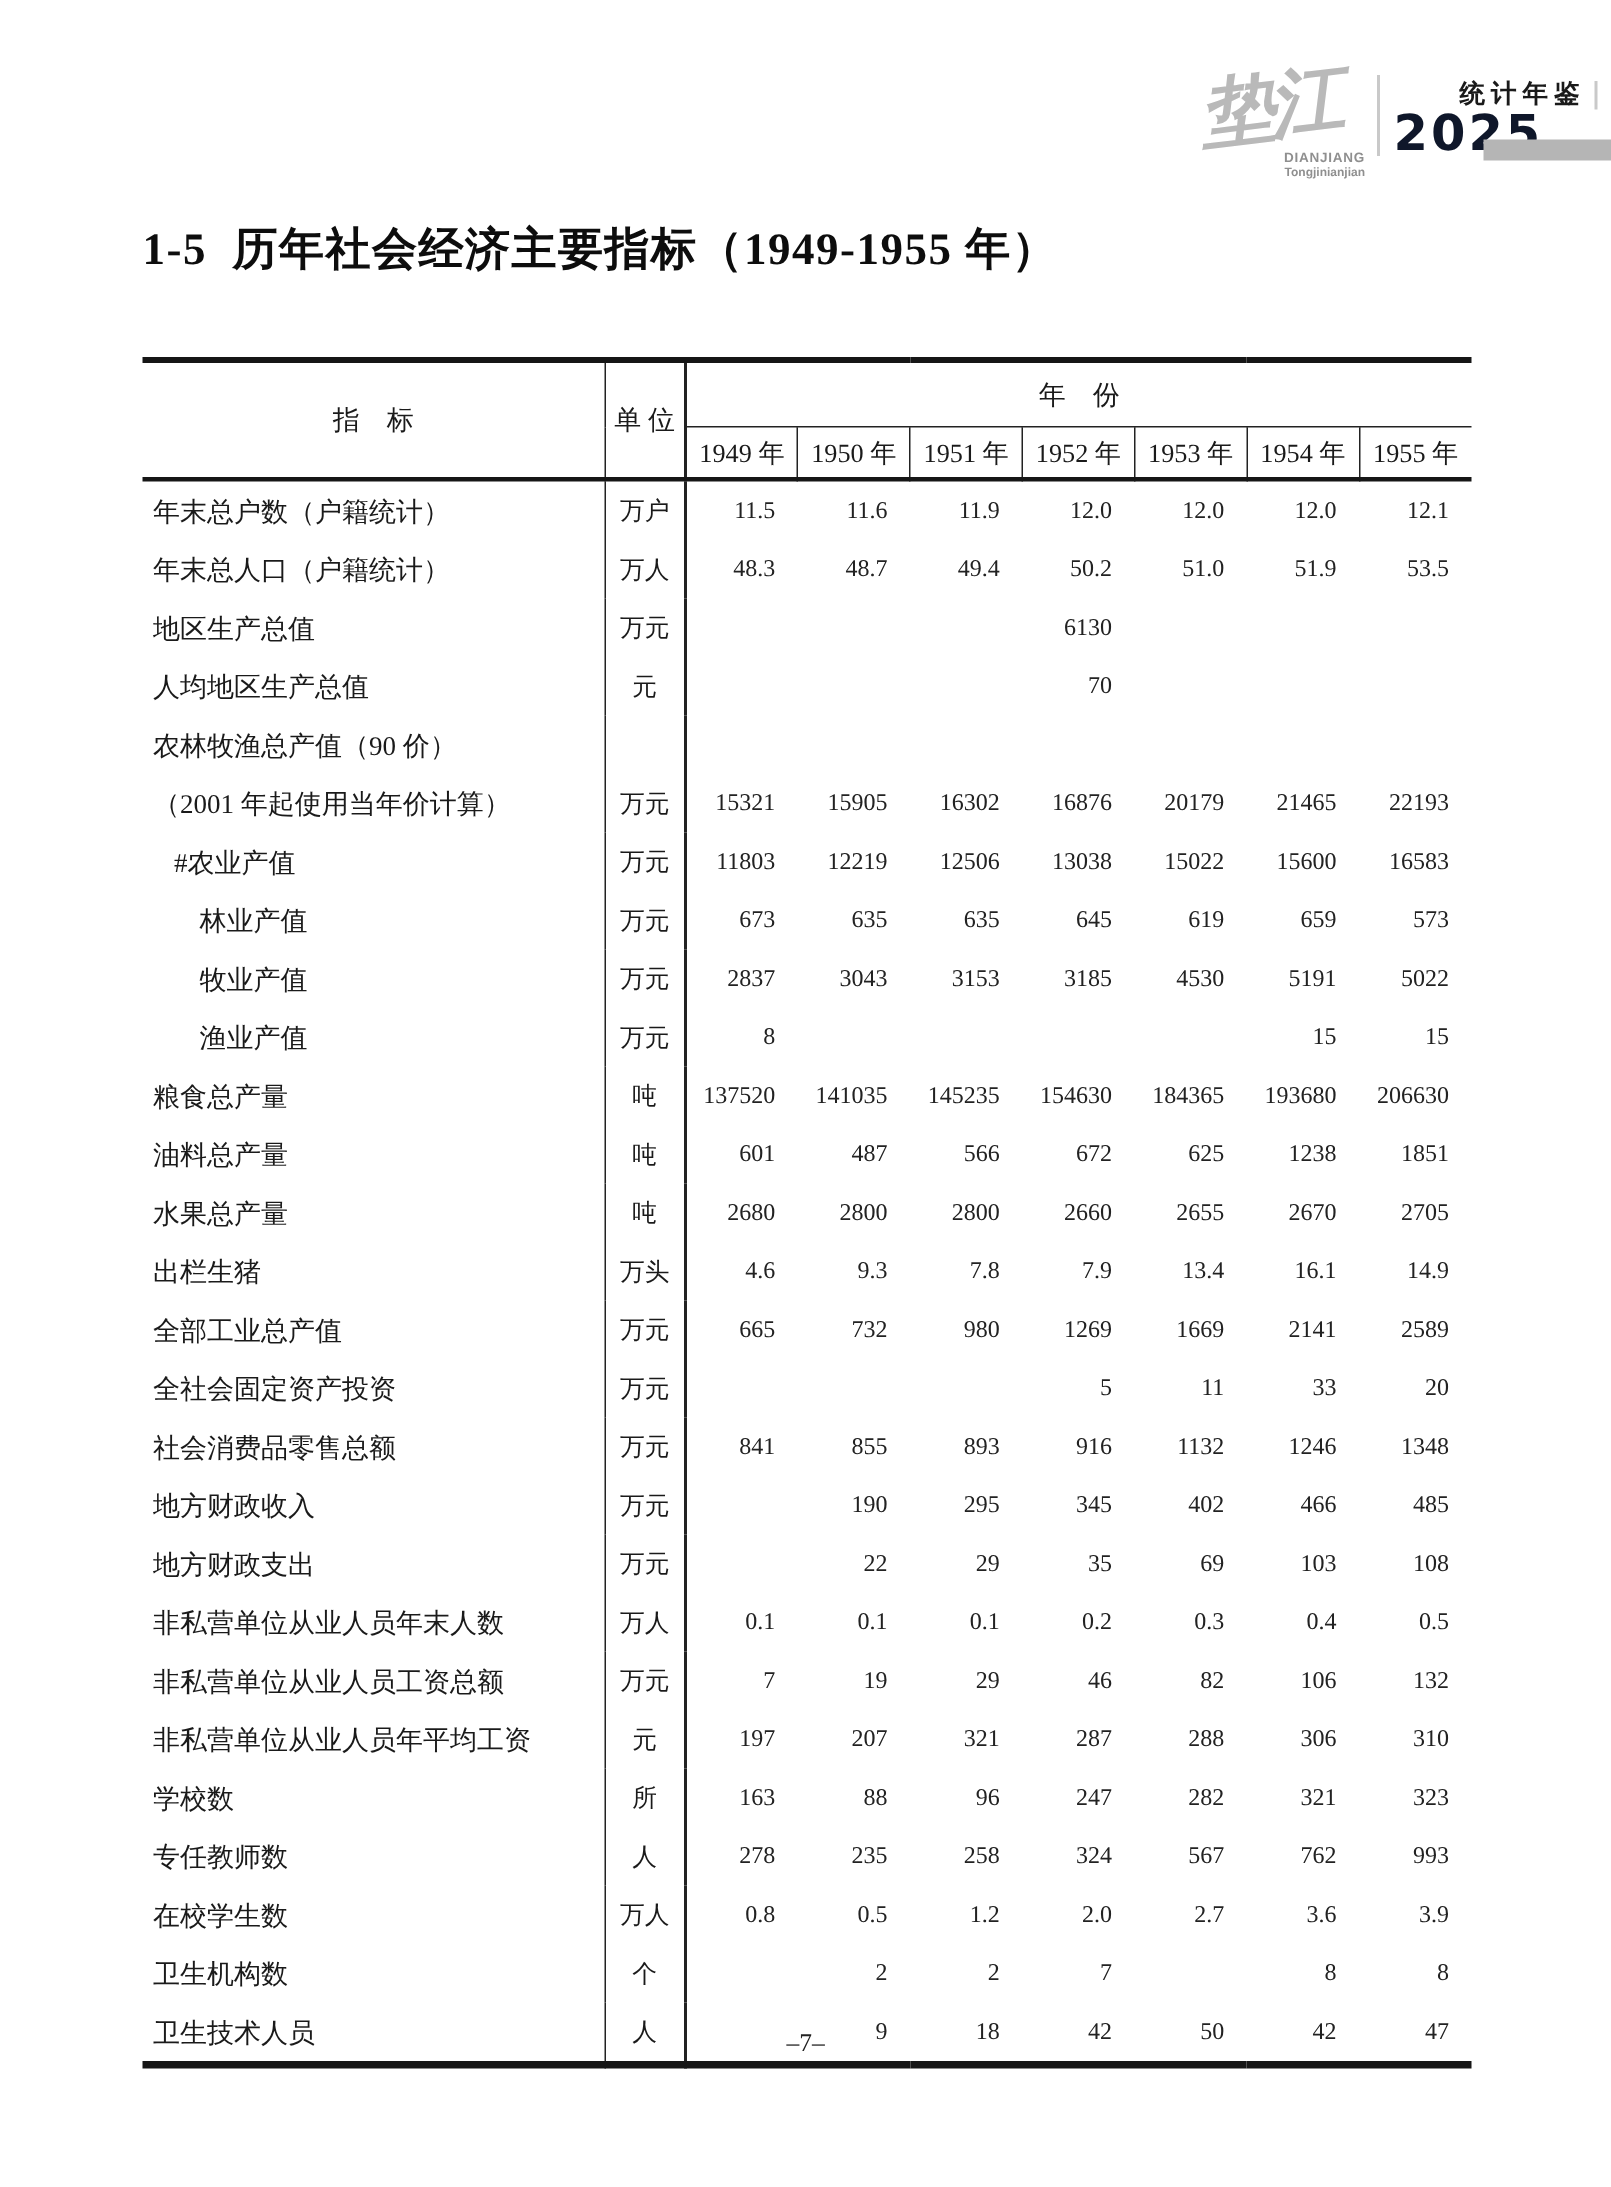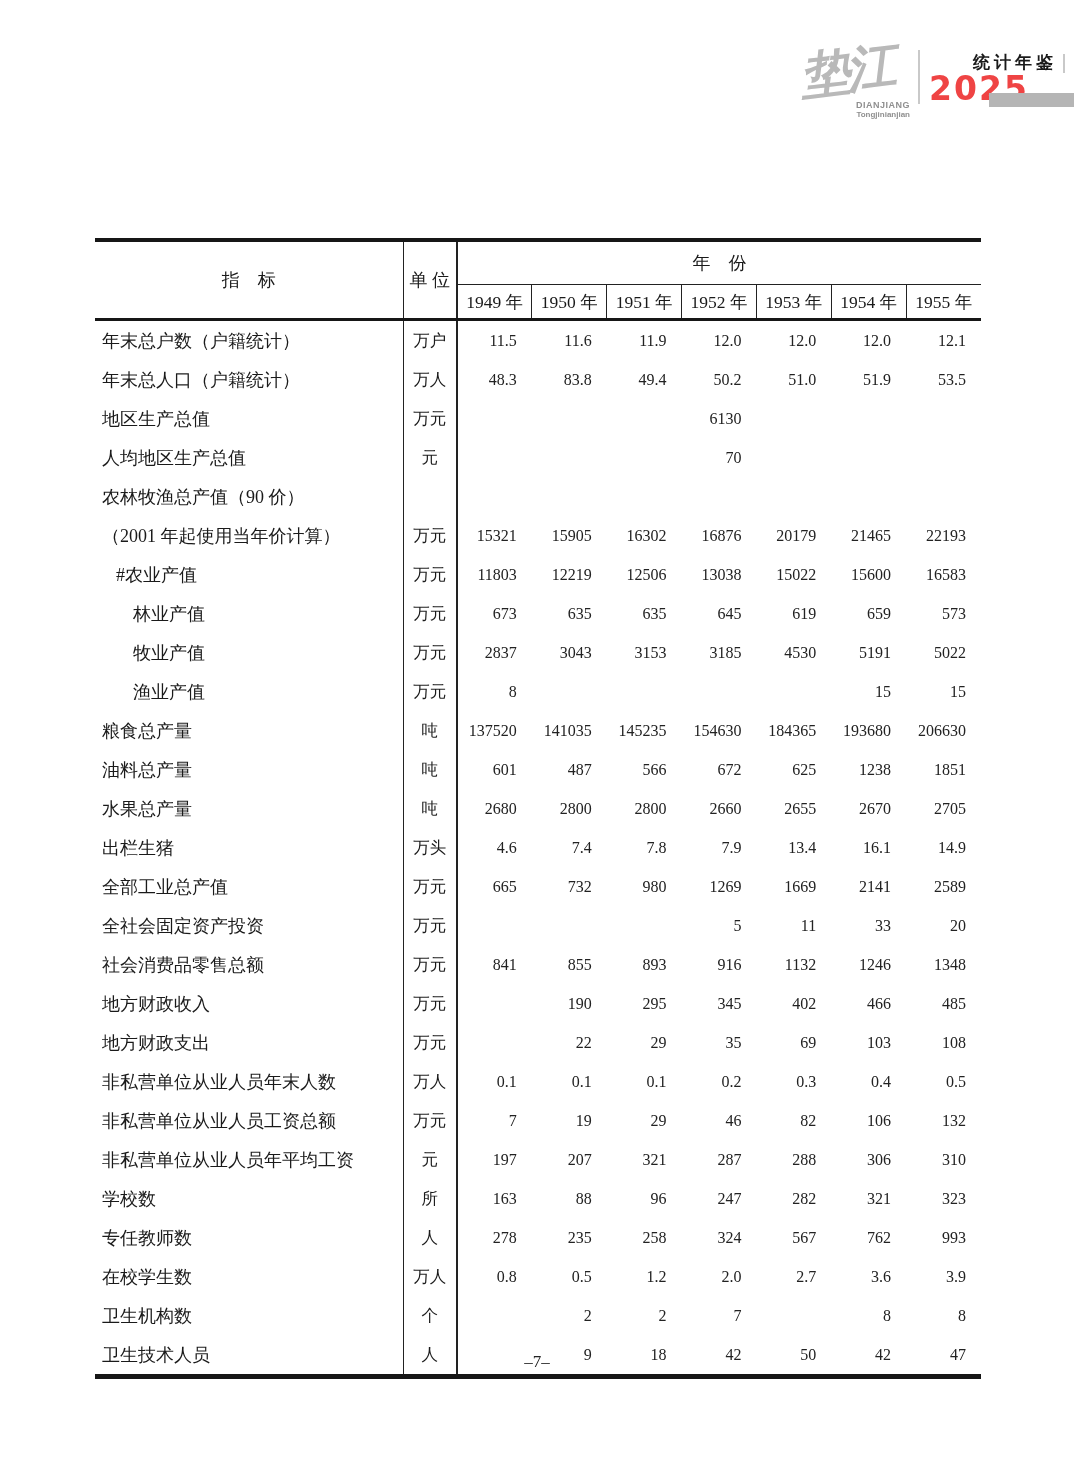--- a/index.html
+++ b/index.html
@@ -12,21 +12,21 @@
   .callig{position:absolute;top:-4px;left:4px;font-size:50px;font-weight:bold;font-style:italic;
           color:#b9b9b9;letter-spacing:-4px;transform:rotate(-7deg);line-height:1;white-space:nowrap;}
   .brand-en{position:absolute;right:-2px;bottom:-4px;text-align:right;color:#8f8f8f;
             font-family:Liberation Sans, sans-serif;line-height:1.1;}
   .brand-en .en1{font-size:9px;font-weight:bold;letter-spacing:.5px;}
   .brand-en .en2{font-size:8px;font-weight:bold;}
   .brand-right{margin-left:10px;border-left:2px solid #c9c9c9;padding-left:9px;padding-top:4px;}
   .yb-label{font-family:"Liberation Sans","DejaVu Sans",sans-serif;font-size:17px;font-weight:bold;
             letter-spacing:4px;color:#1a1a1a;border-right:2px solid #c9c9c9;padding-right:6px;line-height:1.1;margin-left:44px;}
   .yb-year{font-family:"DejaVu Sans","Liberation Sans",sans-serif;font-size:33px;font-weight:900;
-           letter-spacing:2px;line-height:.95;color:#ef4444;}
+           letter-spacing:2px;line-height:.95;color:#0f172a;}
   .brand-bar{position:absolute;top:93px;left:989px;width:85px;height:14px;background:#b5b5b5;}
 
   
   h1.title{position:absolute;top:146px;left:95px;margin:0;font-size:30px;font-weight:bold;
            letter-spacing:1px;white-space:pre;color:#0d0d0d;}
 
   
   table.stats{position:absolute;top:238px;left:95px;width:886px;border-collapse:collapse;
               table-layout:fixed;border-top:4px solid #161616;border-bottom:5px solid #161616;}
   table.stats th{font-weight:normal;}
@@ -60,20 +60,21 @@
         <div class="en2">Tongjinianjian</div>
       </div>
     </div>
     <div class="brand-right">
       <div class="yb-label">统计年鉴</div>
       <div class="yb-year">2025</div>
     </div>
   </div>
   <div class="brand-bar"></div>
 
+  <h1 class="title">1-5  历年社会经济主要指标（1949-1955 年）</h1>
 
   <table class="stats">
     <colgroup>
       <col style="width:308px">
         <col style="width:54px">
       <col style="width:74.85px">
         <col style="width:74.85px">
         <col style="width:74.85px">
       <col style="width:74.85px">
         <col style="width:74.85px">
@@ -105,21 +106,21 @@
           <td class="val">11.9</td>
           <td class="val">12.0</td>
           <td class="val">12.0</td>
           <td class="val">12.0</td>
           <td class="val">12.1</td>
         </tr>
         <tr>
           <td class="ind indent-0">年末总人口（户籍统计）</td>
           <td class="unit">万人</td>
           <td class="val">48.3</td>
-          <td class="val">83.8</td>
+          <td class="val">48.7</td>
           <td class="val">49.4</td>
           <td class="val">50.2</td>
           <td class="val">51.0</td>
           <td class="val">51.9</td>
           <td class="val">53.5</td>
         </tr>
         <tr>
           <td class="ind indent-0">地区生产总值</td>
           <td class="unit">万元</td>
           <td class="val"></td>
@@ -237,21 +238,21 @@
           <td class="val">2800</td>
           <td class="val">2660</td>
           <td class="val">2655</td>
           <td class="val">2670</td>
           <td class="val">2705</td>
         </tr>
         <tr>
           <td class="ind indent-0">出栏生猪</td>
           <td class="unit">万头</td>
           <td class="val">4.6</td>
-          <td class="val">7.4</td>
+          <td class="val">9.3</td>
           <td class="val">7.8</td>
           <td class="val">7.9</td>
           <td class="val">13.4</td>
           <td class="val">16.1</td>
           <td class="val">14.9</td>
         </tr>
         <tr>
           <td class="ind indent-0">全部工业总产值</td>
           <td class="unit">万元</td>
           <td class="val">665</td>

